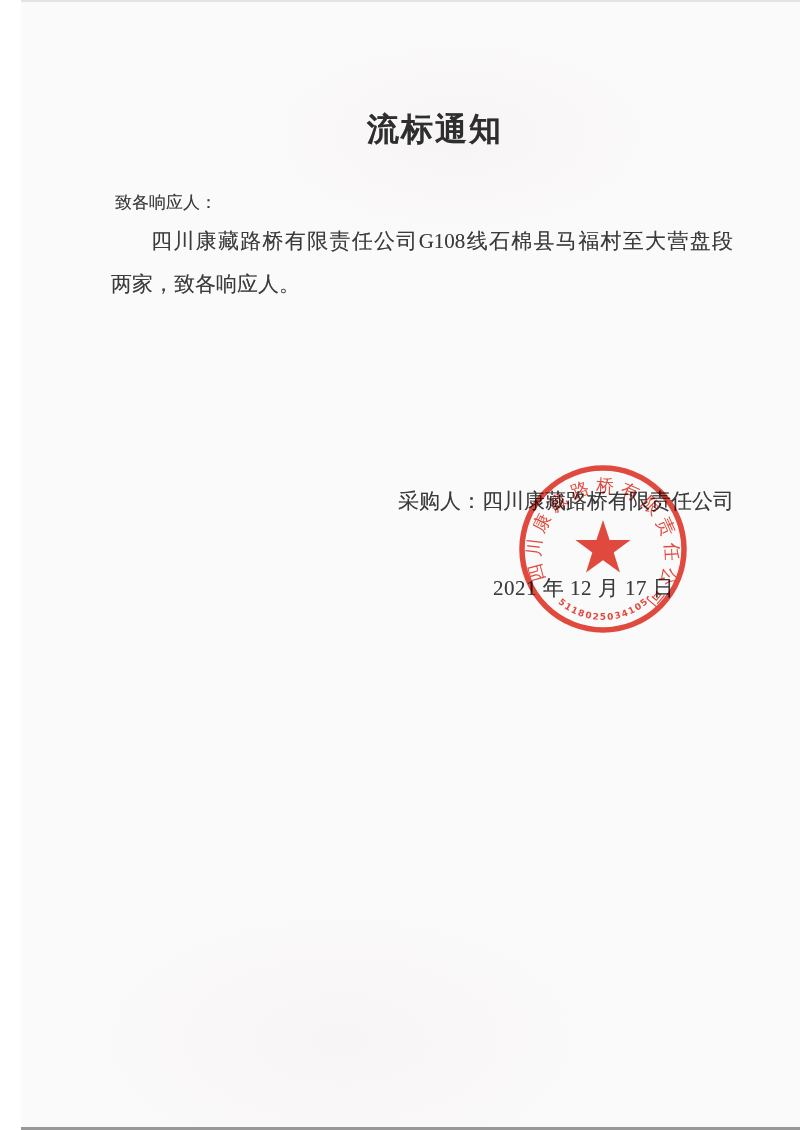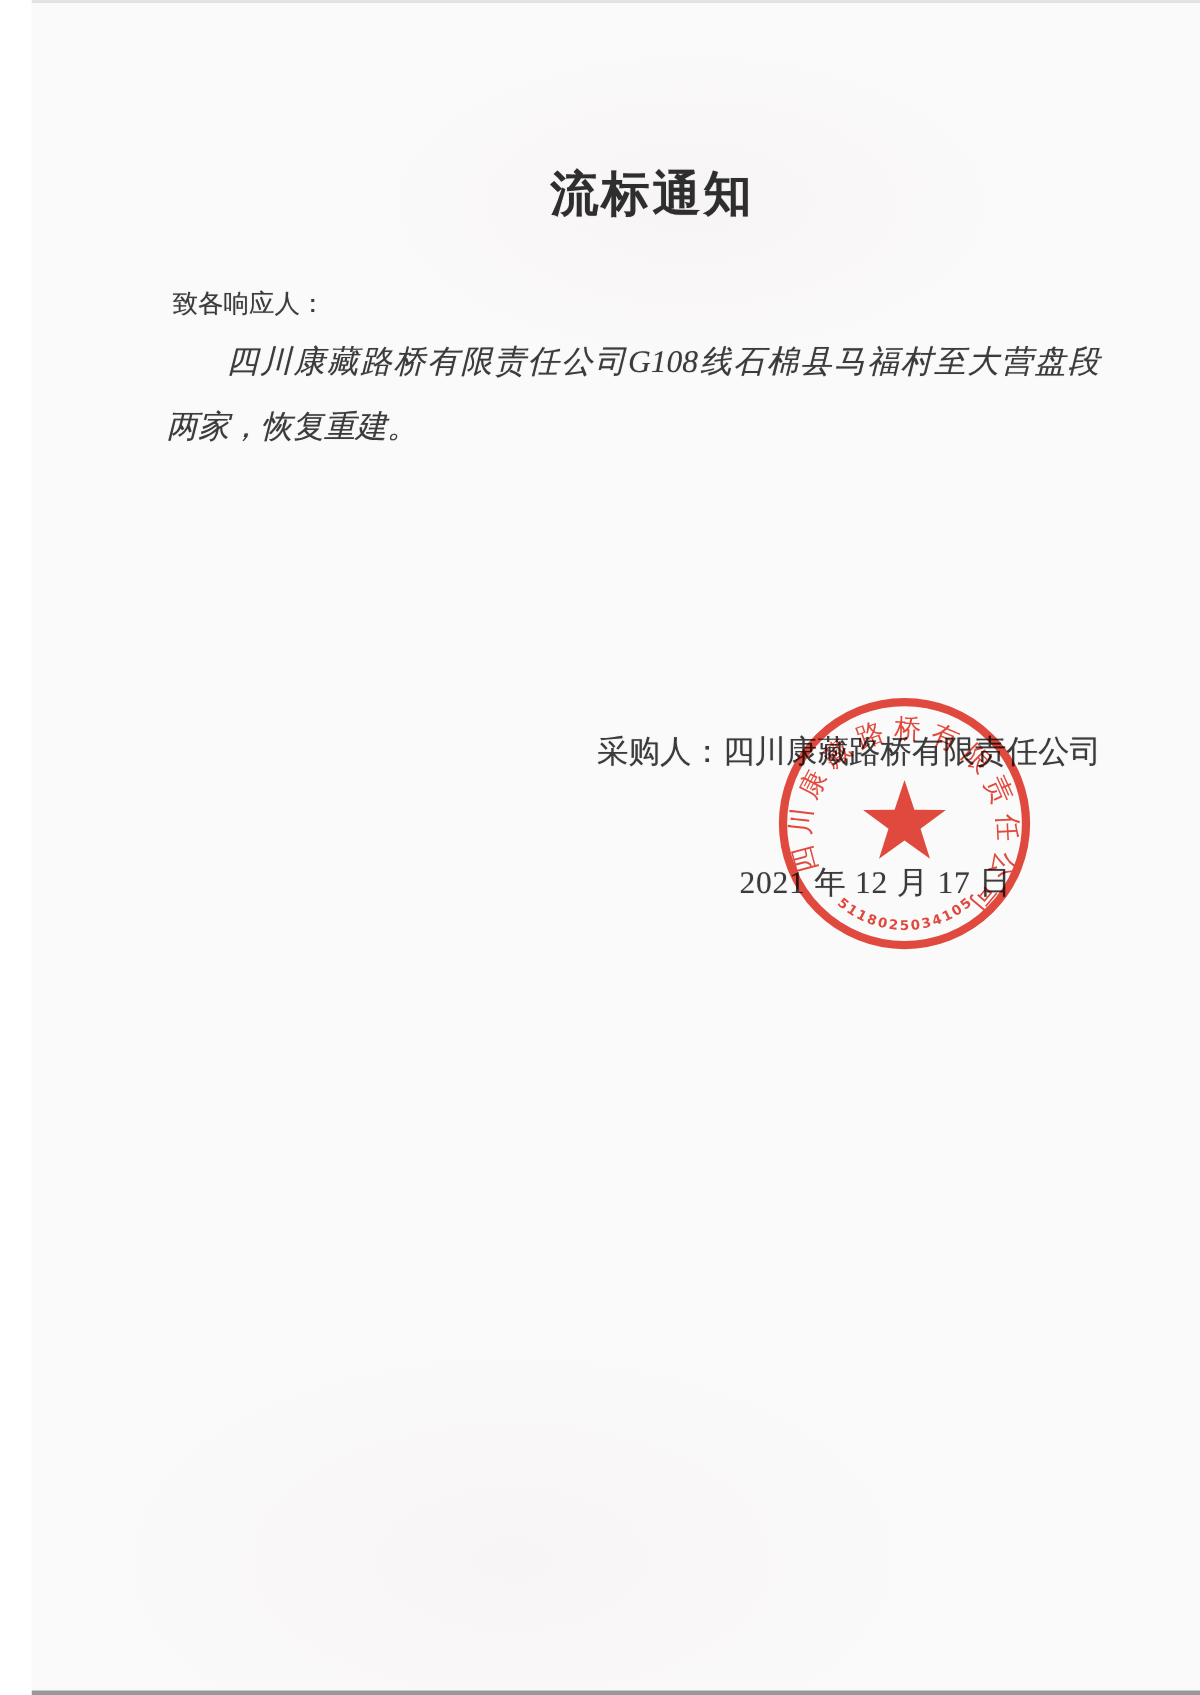--- a/index.html
+++ b/index.html
@@ -30,21 +30,20 @@
   }
   .salutation {
     top: 191px; left: 94px;
     font-size: 17px;
   }
   .paragraph {
     position: absolute;
     top: 220px; left: 90px; width: 622px;
     font-size: 21px; line-height: 42.5px;
     text-shadow: 0 0 0.6px rgba(59,59,59,0.45);
-    font-style: italic;
   }
   .para-line { white-space: nowrap; }
   .para-line.just { text-align: justify; text-align-last: justify; }
   .para-line.indent { text-indent: 40px; }
   .purchaser { top: 487px; left: 377px; font-size: 21px; }
   .date-line { top: 574px; left: 472px; font-size: 21px; letter-spacing: 0.5px; }
   .seal {
     position: absolute;
     left: 474px; top: 441px;
     width: 216px; height: 216px;
@@ -76,21 +75,21 @@
   <div class="edge edge-top"></div>
   <div class="edge edge-right"></div>
   <div class="edge edge-bottom"></div>
 
   <div class="txt title">流标通知</div>
 
   <div class="txt salutation">致各响应人：</div>
 
   <div class="paragraph">
     <div class="para-line just indent">四川康藏路桥有限责任公司G108线石棉县马福村至大营盘段</div>
-    <div class="para-line">两家，恢复重建。</div>
+    <div class="para-line">两家，致各响应人。</div>
   </div>
 
   <div class="txt purchaser">采购人：四川康藏路桥有限责任公司</div>
 
   <div class="txt date-line">2021 年 12 月 17 日</div>
 
   <svg class="seal" viewBox="0 0 216 216" xmlns="http://www.w3.org/2000/svg">
     <circle class="seal-ring" cx="108" cy="108" r="81" stroke="#e23b2e"></circle>
     <g id="seal-arc-text">
         <text x="47.146672943788694" y="130.30559984145881" transform="rotate(-105 47.146672943788694 130.30559984145881)" class="seal-char" fill="#e23b2e">四</text>

